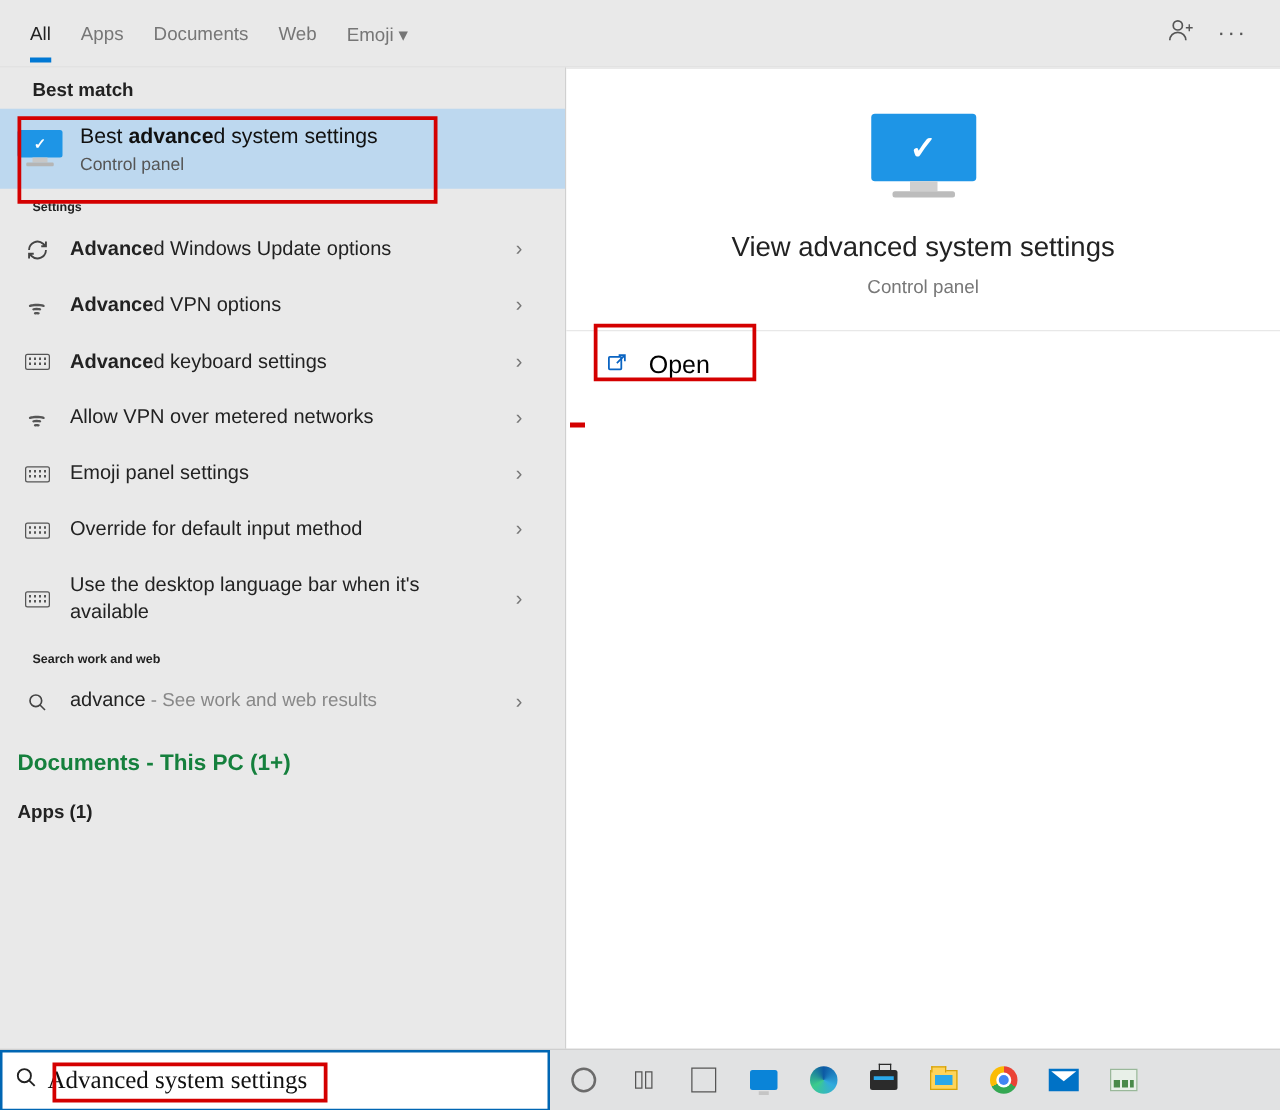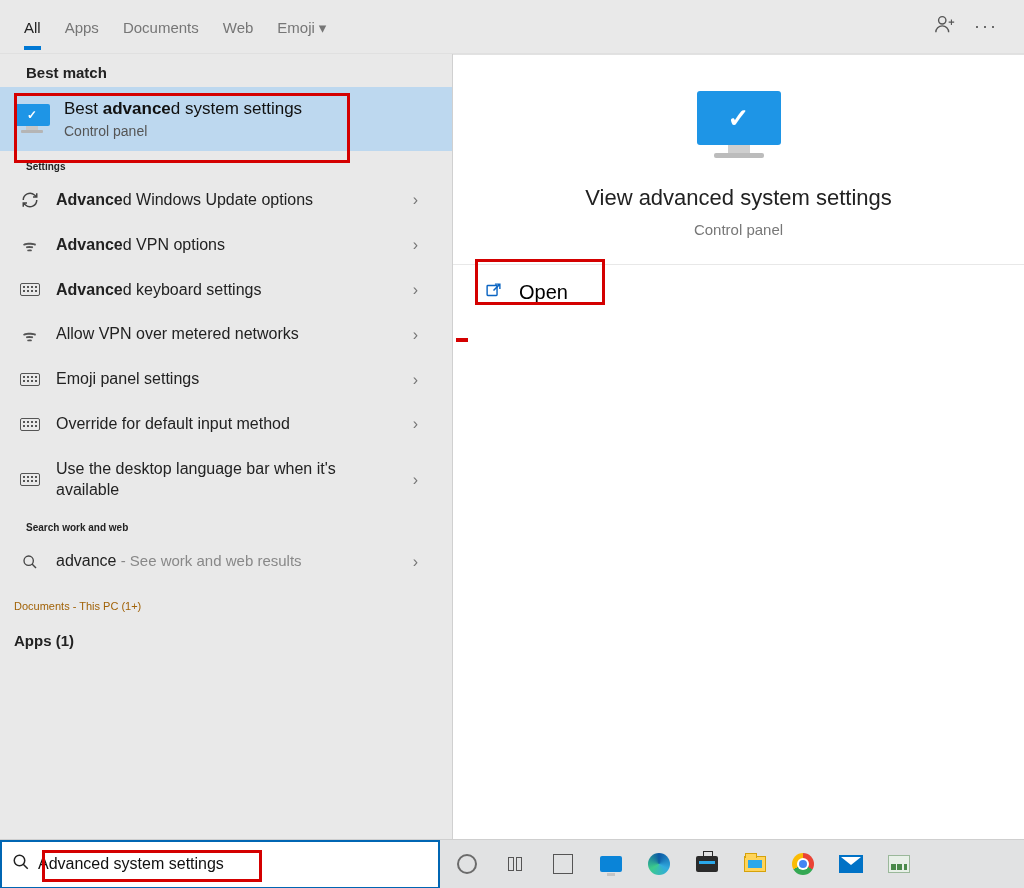--- a/index.html
+++ b/index.html
@@ -53,21 +53,21 @@
   .kbd-ico { display:inline-block; width:20px; height:13px; border:1.5px solid #555; border-radius:2px; position:relative;}
   .kbd-ico::before { content:""; position:absolute; left:2px; right:2px; top:2px; height:2px; background:
      repeating-linear-gradient(90deg,#555 0 2px, transparent 2px 4px);}
   .kbd-ico::after { content:""; position:absolute; left:2px; right:2px; top:6px; height:2px; background:
      repeating-linear-gradient(90deg,#555 0 2px, transparent 2px 4px);}
 
   .vpn-ico { font-size:15px; letter-spacing:1px; font-weight:600; color:#555;}
   .refresh-ico svg { width:18px; height:18px; }
   .search-ico svg { width:16px; height:16px; }
 
-  .doc-header { padding: 16px 14px 6px 14px; font-size:11px; font-weight:400; color:#a16207;}
+  .doc-header { padding: 16px 14px 6px 14px; font-size:18px; font-weight:700; color:#15803d;}
   .apps-header { padding: 14px 14px 6px 14px; font-size:15px; font-weight:600; color:#222;}
 
   
   .preview-pane {
     position:absolute; left:453px; top:54px; right:0; bottom:49px;
     background:#ffffff; border-top:1px solid #e2e2e2;
   }
   .preview-top { display:flex; flex-direction:column; align-items:center; padding:36px 20px 26px 20px; border-bottom:1px solid #e8e8e8;}
   .monitor-icon-lg { width:84px; height:74px; }
   .monitor-icon-lg .screen { width:84px; height:54px; background:#1e95e6; border-radius:3px; display:flex; align-items:center; justify-content:center;}
@@ -91,21 +91,21 @@
   
   .taskbar {
     position:absolute; left:0; right:0; bottom:0; height:49px; background:#e1e2e3; border-top:1px solid #cfcfcf;
     display:flex; align-items:center;
   }
   .search-box-wrap {
     width:440px; height:49px; border:2px solid #0066b3; background:#ffffff; display:flex; align-items:center; padding:0 8px;
     position:relative;
   }
   .search-box-wrap .mag { color:#333; margin: 0 8px 0 2px;}
-  .search-box-input { flex:1; border:none; outline:none; font-size:16px; color:#111; background:transparent;}
+  .search-box-input { flex:1; border:none; outline:none; font-size:20px; color:#111; background:transparent;font-family:Liberation Serif, serif;}
   .red-box-3 { position:absolute; left:40px; top:8px; width:220px; height:32px; border:3px solid #d40000; pointer-events:none;}
 
   .task-icons { flex:1; display:flex; align-items:center; padding-left:14px; gap:22px;}
   .task-icons .tico { width:26px; height:26px; display:flex; align-items:center; justify-content:center; font-size:20px; cursor:pointer;}
 
   
   .ico-cortana { border:2px solid #6b6b6b; border-radius:50%; width:20px; height:20px;}
   .ico-taskview { display:flex; gap:2px;}
   .ico-taskview span{ width:6px; height:14px; border:1.5px solid #555;}
   .ico-monitor { width:22px; height:16px; background:#0a84d8; border-radius:2px; position:relative;}

